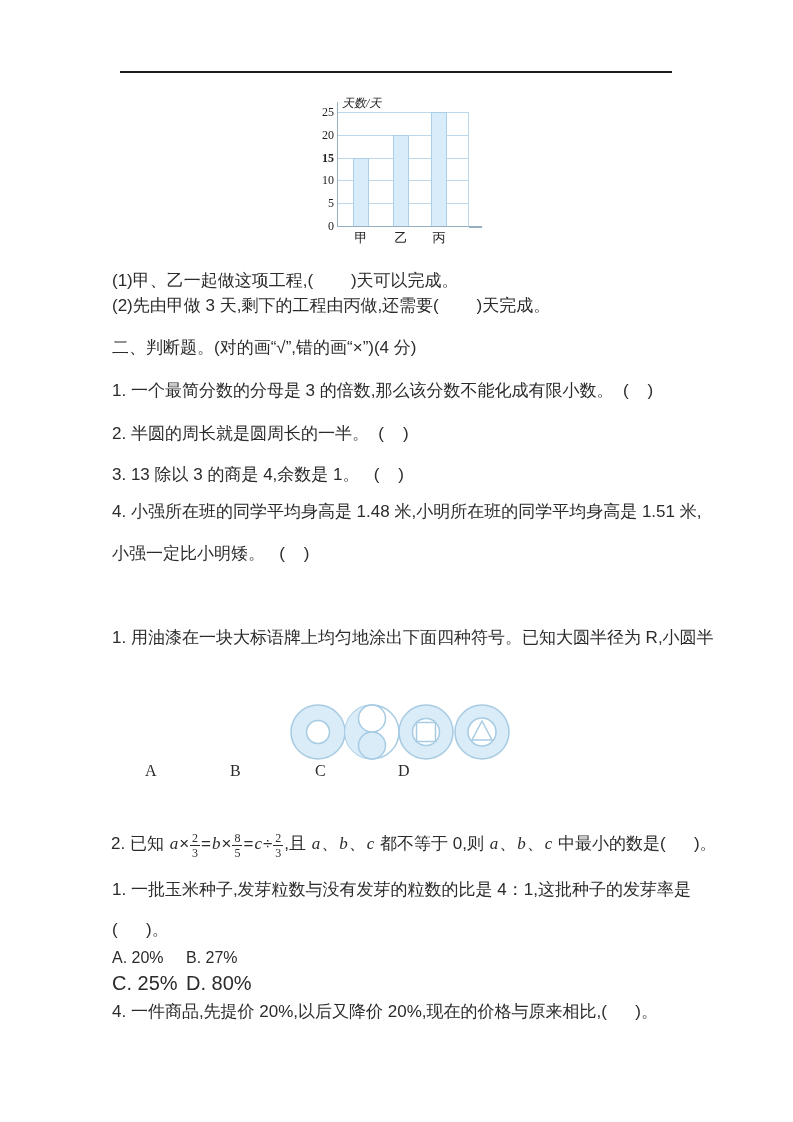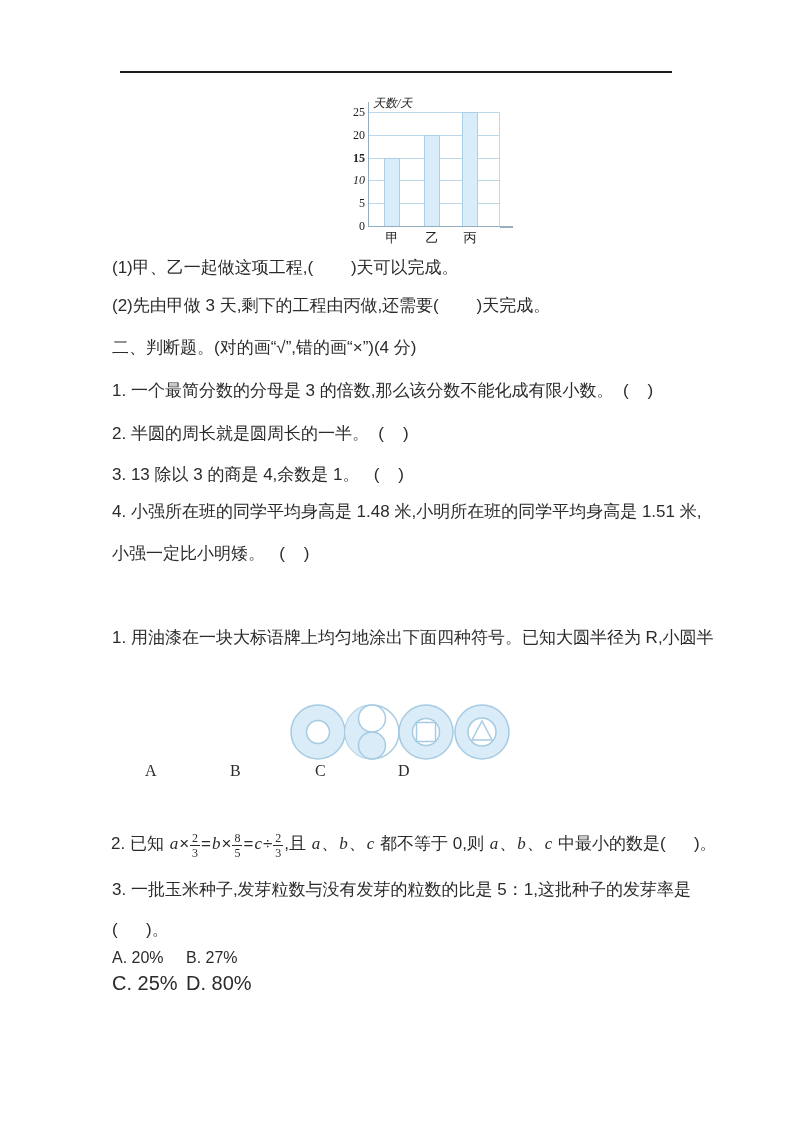--- a/index.html
+++ b/index.html
@@ -6,21 +6,21 @@
   .page{position:relative;width:793px;height:1122px;background:#ffffff;overflow:hidden;
         font-family:"Liberation Sans",sans-serif;color:#2b2b2b;}
   .top-rule{position:absolute;left:120px;top:71px;width:552px;height:2px;background:#1c1c1c;}
 
   
   .line{position:absolute;left:112px;font-size:17px;line-height:1.25;white-space:pre;color:#2b2b2b;}
   .serif{font-family:Liberation Sans, sans-serif;}
 
   
   .chart{position:absolute;left:337px;top:112px;width:131px;height:114px;
-         border-left:1.5px solid #96afc0;border-bottom:1.5px solid #96afc0;margin-left:31px;}
+         border-left:1.5px solid #96afc0;border-bottom:1.5px solid #96afc0;}
   .chart .ylabel{position:absolute;left:4px;top:-17px;font-size:12px;white-space:nowrap;
                  font-family:"Liberation Serif",serif;font-style:italic;color:#222;}
   .chart .yaxis-ext{position:absolute;left:-1.5px;top:-10px;width:1.5px;height:10px;background:#96afc0;}
   .chart .xaxis-ext{position:absolute;right:-13px;bottom:-1.5px;width:13px;height:1.5px;background:#96afc0;}
   .chart .gridline{position:absolute;left:0;width:100%;height:1px;background:#bcd8ea;}
   .chart .rightline{position:absolute;right:0;top:0;width:1px;height:100%;background:#bcd8ea;}
   .chart .bar{position:absolute;bottom:0;width:16px;background:#d9ecf9;
               border:1px solid #a9cfe9;border-bottom:none;box-sizing:border-box;}
   .chart .tick{position:absolute;left:-26px;width:22px;text-align:right;font-size:12px;
                font-family:"Liberation Serif",serif;color:#222;}
@@ -53,36 +53,36 @@
   <div class="chart">
     <div class="ylabel">天数/天</div>
     <div class="yaxis-ext"></div>
     <div class="xaxis-ext"></div>
     <div class="rightline"></div>
     <div></div>
   <span class="tick" style="top: 107px;">0</span>
       <div class="gridline" style="top: 91.2px; background: rgb(188, 216, 234);"></div>
       <span class="tick" style="top: 84.2px;">5</span>
       <div class="gridline" style="top: 68.4px; background: rgb(188, 216, 234);"></div>
-      <span class="tick" style="top: 61.4px; font-style: italic;">10</span>
+      <span class="tick" style="top: 61.4px;">10</span>
       <div class="gridline" style="top: 45.6px; background: rgb(188, 216, 234);"></div>
       <span class="tick" style="top: 38.6px; font-weight: bold;">15</span>
       <div class="gridline" style="top: 22.8px; background: rgb(188, 216, 234);"></div>
       <span class="tick" style="top: 15.8px;">20</span>
       <div class="gridline" style="top: 0px; background: rgb(188, 216, 234);"></div>
       <span class="tick" style="top: -7px;">25</span>
       <div class="bar" style="left: 15px; width: 16px; height: 68.4px; background: rgb(217, 236, 249); border-color: rgb(169, 207, 233);"></div>
       <span class="cat" style="left: 11px;">甲</span>
       <div class="bar" style="left: 55px; width: 16px; height: 91.2px; background: rgb(217, 236, 249); border-color: rgb(169, 207, 233);"></div>
       <span class="cat" style="left: 51px;">乙</span>
       <div class="bar" style="left: 93px; width: 16px; height: 114px; background: rgb(217, 236, 249); border-color: rgb(169, 207, 233);"></div>
       <span class="cat" style="left: 89px;">丙</span>
     </div>
 
-  <div class="line" style="top:257px">(1)甲、乙一起做这项工程,(        )天可以完成。</div>
+  <div class="line" style="top:270px">(1)甲、乙一起做这项工程,(        )天可以完成。</div>
   <div class="line" style="top:295px">(2)先由甲做 3 天,剩下的工程由丙做,还需要(        )天完成。</div>
 
   <div class="line serif" style="top:337px">二、判断题。(对的画“√”,错的画“×”)(4 分)</div>
   <div class="line" style="top:380px">1. 一个最简分数的分母是 3 的倍数,那么该分数不能化成有限小数。  (    )</div>
   <div class="line" style="top:423px">2. 半圆的周长就是圆周长的一半。  (    )</div>
   <div class="line" style="top:464px">3. 13 除以 3 的商是 4,余数是 1。   (    )</div>
   <div class="line" style="top:501px">4. 小强所在班的同学平均身高是 1.48 米,小明所在班的同学平均身高是 1.51 米,</div>
   <div class="line" style="top:543px">小强一定比小明矮。   (    )</div>
 
   <div class="line" style="top:627px">1. 用油漆在一块大标语牌上均匀地涂出下面四种符号。已知大圆半径为 R,小圆半</div>
@@ -115,20 +115,21 @@
   </svg>
 
   <span class="sym-label" style="left:145px">A</span>
   <span class="sym-label" style="left:230px">B</span>
   <span class="sym-label" style="left:315px">C</span>
   <span class="sym-label" style="left:398px">D</span>
 
   <div class="formula"><span>2. 已知 </span><span class="var">a</span><span>×</span><span class="frac"><span class="num">2</span><span class="den">3</span></span><span>=</span><span class="var">b</span><span>×</span><span class="frac"><span class="num">8</span><span class="den">5</span></span><span>=</span><span class="var">c</span><span>÷</span><span class="frac"><span class="num">2</span><span class="den">3</span></span><span>,且 </span><span class="var">a</span><span>、</span><span class="var">b</span><span>、</span><span class="var">c</span><span> 都不等于 0,则 </span><span class="var">a</span><span>、</span><span class="var">b</span><span>、</span><span class="var">c</span><span> 中最小的数是(      )。</span></div>
 
 
-  <div class="line" style="top:879px">3. 一批玉米种子,发芽粒数与没有发芽的粒数的比是 5：1,这批种子的发芽率是</div>
+  <div class="line" style="top:879px">1. 一批玉米种子,发芽粒数与没有发芽的粒数的比是 4：1,这批种子的发芽率是</div>
   <div class="line" style="top:919px">(      )。</div>
 
   <div class="line serif" style="top:948px;font-size:16px"><span class="optA3">A. 20%</span><span>B. 27%</span></div>
   <div class="line serif" style="top:971px;font-size:20px"><span class="optA3">C. 25%</span><span>D. 80%</span></div>
 
+  <div class="line" style="top:1001px">4. 一件商品,先提价 20%,以后又降价 20%,现在的价格与原来相比,(      )。</div>
 
 </div>
 
 </body></html>

